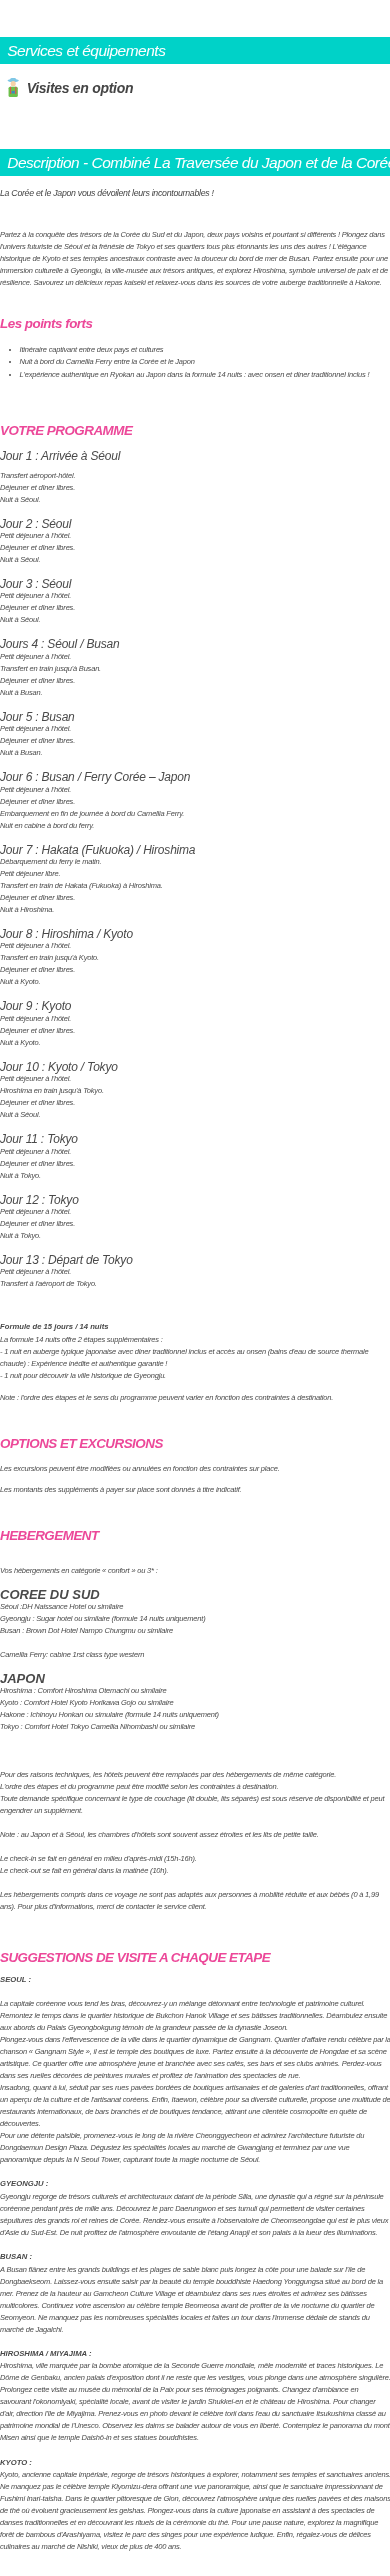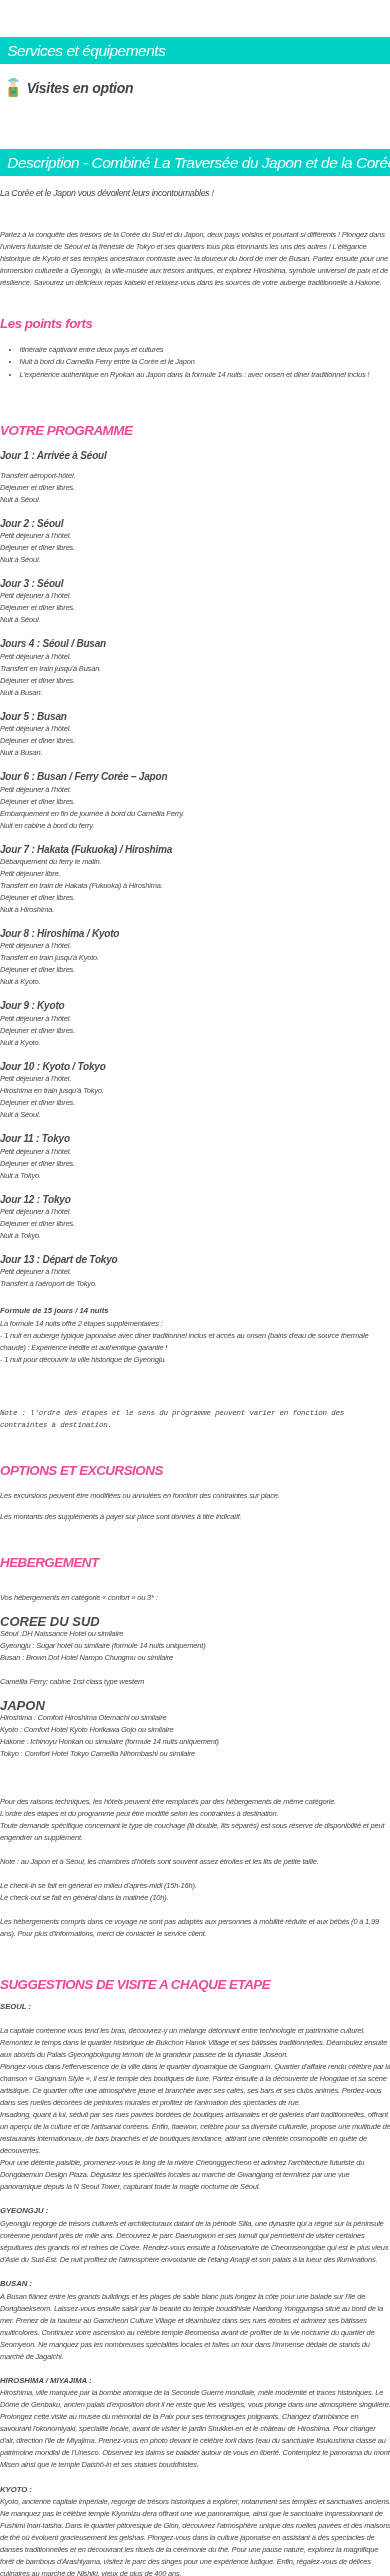--- a/index.html
+++ b/index.html
@@ -35,26 +35,26 @@
     font-size: 13.4px;
     letter-spacing: -0.5px;
     font-style: italic;
     margin: 0;
   }
   .sec-points { margin-top: 27px; }
   ul.points { margin: 12.4px 0 0 0; padding-left: 19.6px; }
   ul.points li { font-size: 7.5px; line-height: 12.4px; letter-spacing: -0.2px; }
   .sec-programme { margin-top: 42px; }
   .day { margin-top: 12px; }
-  .day-title { font-weight: bold; font-size: 10px; line-height: 12.4px; letter-spacing: -0.2px; }
+  .day-title { font-weight: normal; font-size: 12px; line-height: 12.4px; letter-spacing: -0.2px; }
   .day.first .day-title { margin-top: 7.2px; }
   .day.first .lines { margin-top: 7.2px; }
-  .formule { margin-top: 15px; }
+  .formule { margin-top: 31px; }
   .formule-title { font-weight: bold; font-size: 7.7px; line-height: 12.4px; }
-  .note { margin-top: 41px; font-family: Liberation Mono, monospace; }
+  .note { margin-top: 10px; }
   .sec-options { margin-top: 32px; }
   .opt-p1 { margin-top: 12.4px; }
   .opt-p2 { margin-top: 8.8px; }
   .sec-heb { margin-top: 32px; }
   .heb-intro { margin-top: 21.6px; }
   .heb-country { font-weight: bold; font-size: 13px; line-height: 12.4px; margin-top: 12px; }
   .heb-block { margin-top: 12px; }
   .heb-notes { margin-top: 36px; }
   .gap { height: 12px; }
   .sec-sugg { margin-top: 37px; }

